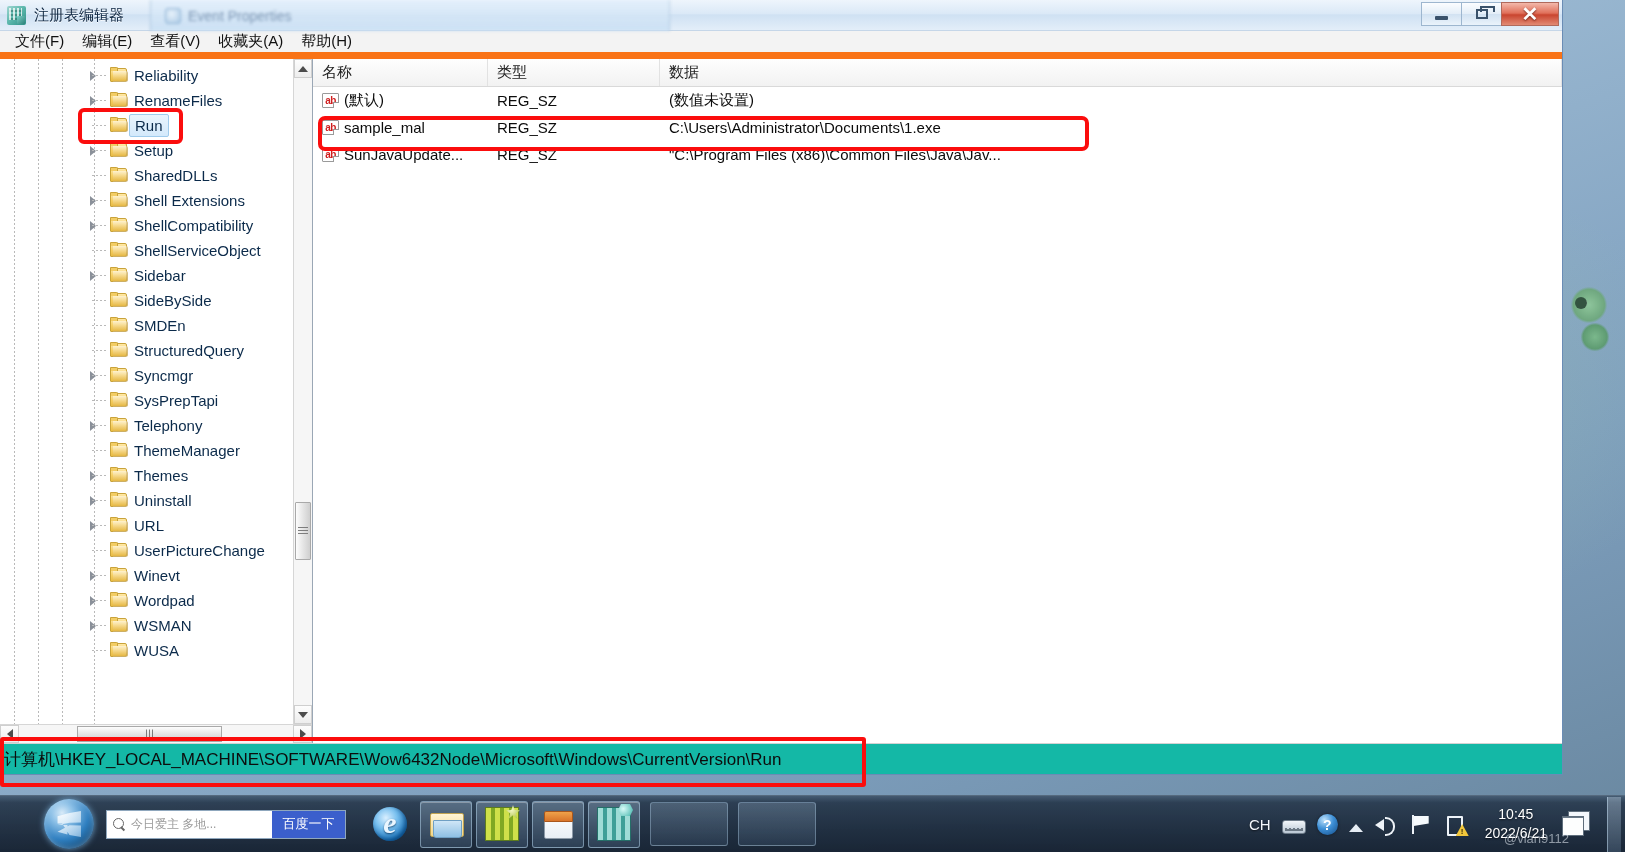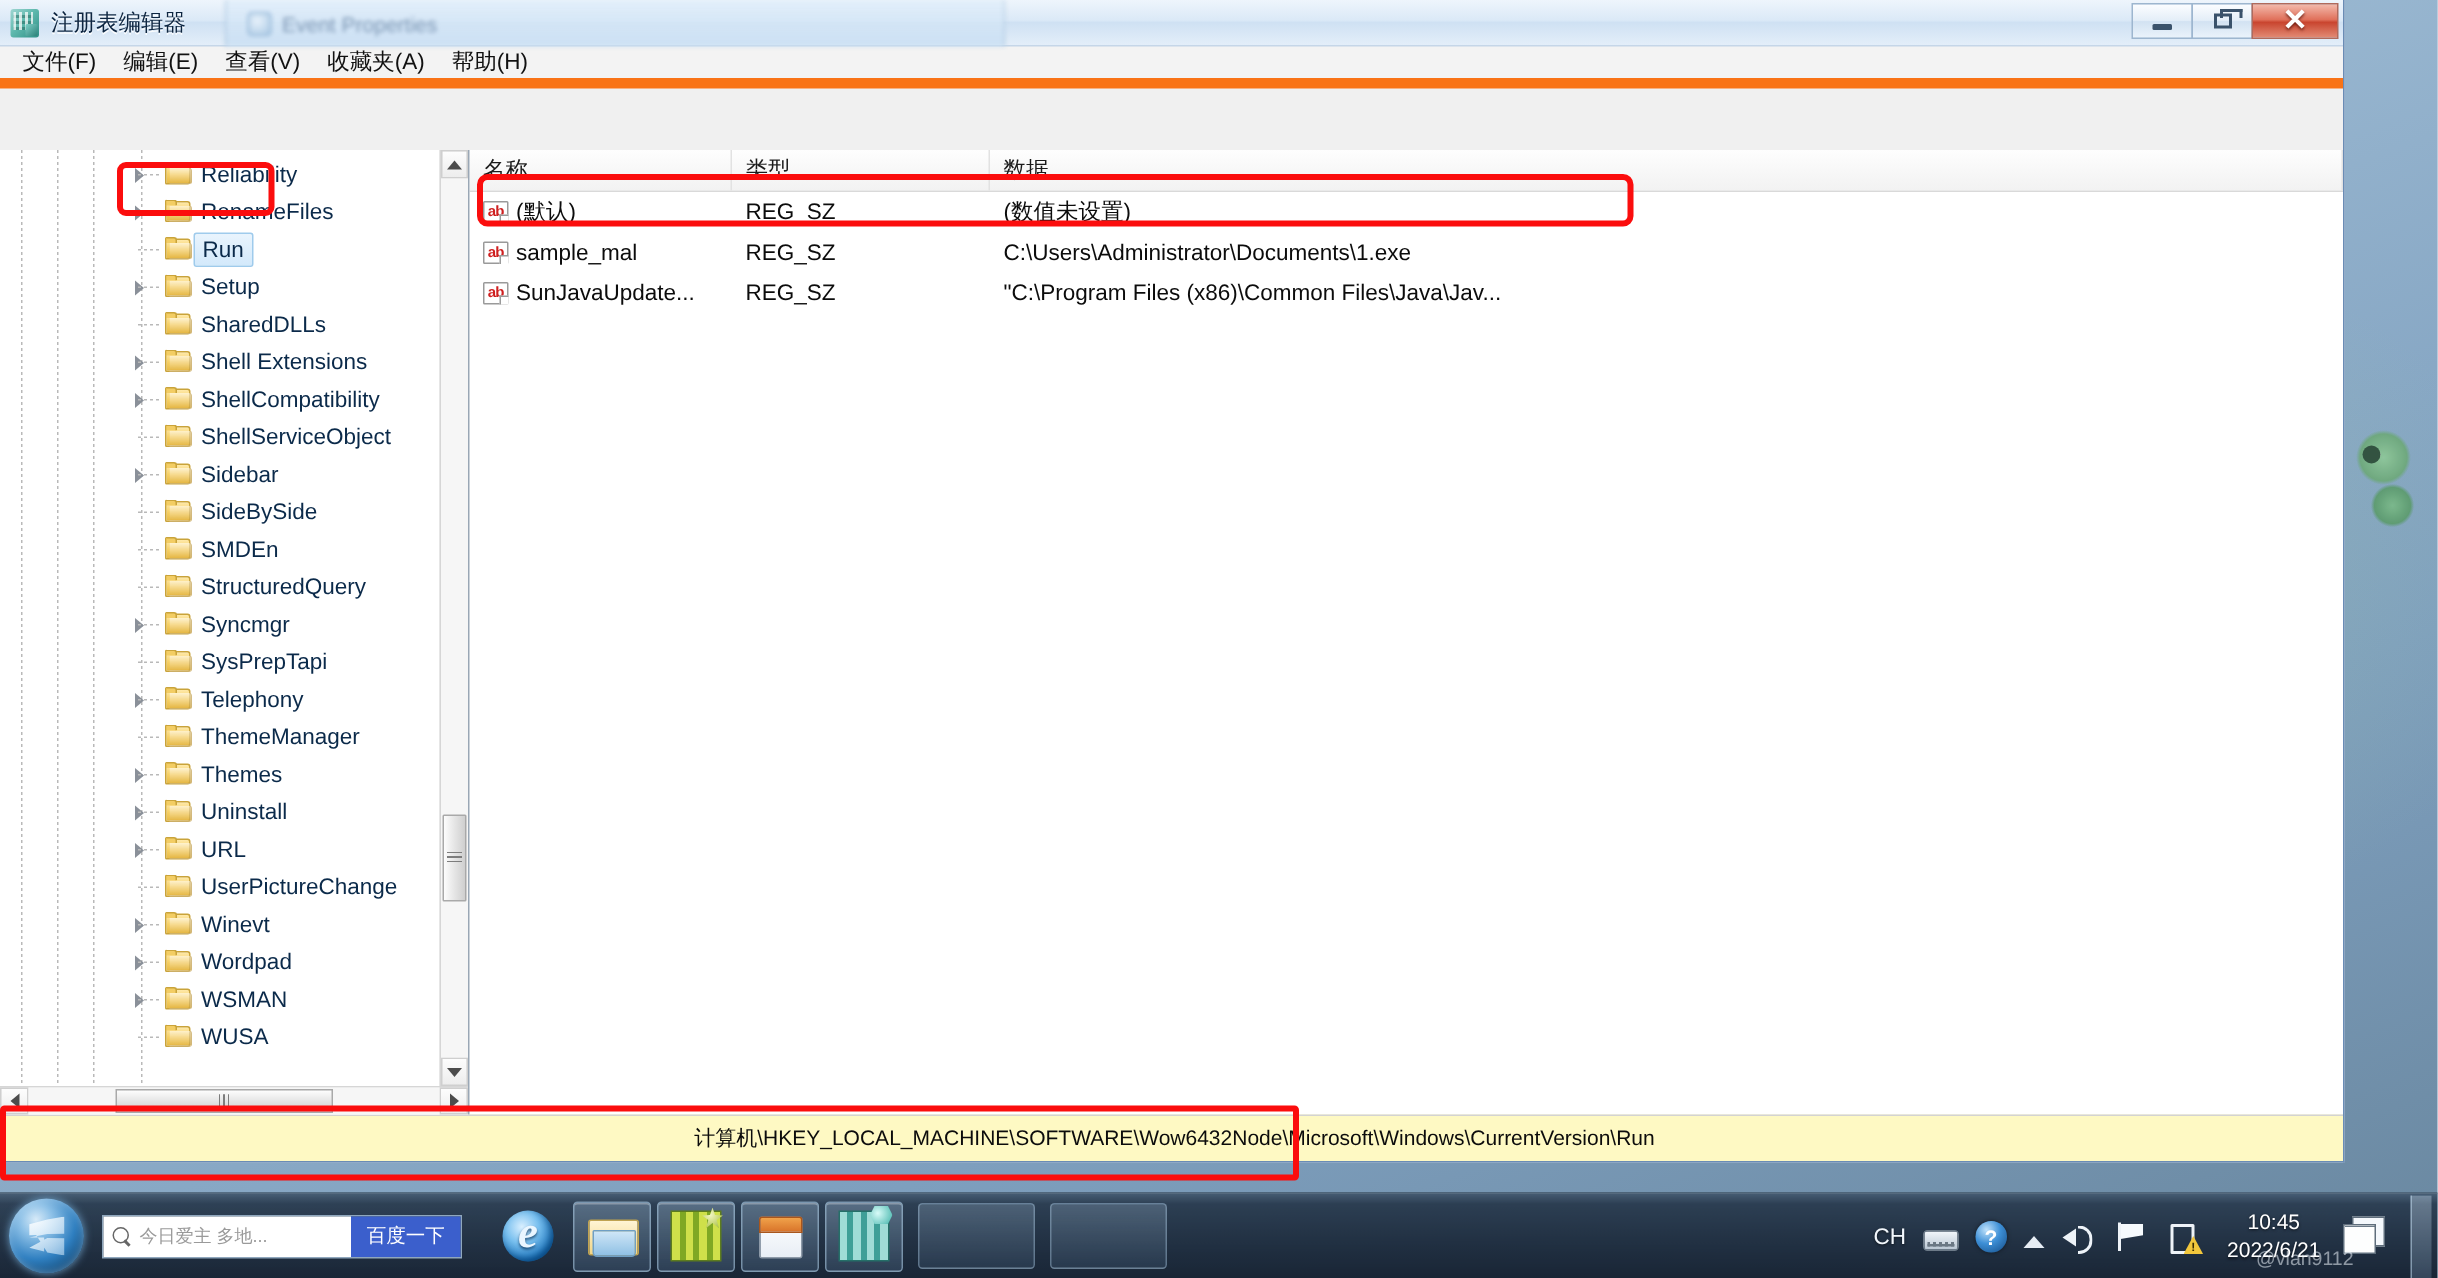--- a/index.html
+++ b/index.html
@@ -135,21 +135,21 @@
     height: 28px;
     background: #f3f3f3;
     border-bottom: 7px solid #f97316;
     display: flex; align-items: center;
     padding-left: 6px;
     font-size: 15px; color: #111;
   }
   .menu-item { padding: 3px 9px; cursor: default; white-space: nowrap; }
 
   
-  .regbody { flex: 1; display: flex; min-height: 0; background: #fff; margin-top: 41px; }
+  .regbody { flex: 1; display: flex; min-height: 0; background: #fff; }
 
   .tree-pane {
     width: 313px; flex: none;
     background: #fff;
     border-right: 1px solid #9aa7b5;
     display: flex; flex-direction: column;
     position: relative;
     min-height: 0;
   }
   .tree-scrollarea {
@@ -305,27 +305,26 @@
   .ab-icon::after {
     content:""; position:absolute; right:-1px; bottom:-1px;
     width:5px; height:5px; background:#fff;
     border-left:1px solid #9a9a9a; border-top:1px solid #9a9a9a;
     transform: rotate(0deg);
   }
 
   
   .statusbar {
     height: 31px; flex: none;
-    background: #fef9c3;
+    background: #14b8a6;
     border-top: 1px solid #d3d3d3;
     display: flex; align-items: center;
     padding-left: 4px;
-    font-size: 14px; color: #0c0c0c;
+    font-size: 17px; color: #0c0c0c;
     white-space: nowrap;
-    justify-content: center;
   }
 
   
   .annot {
     position: absolute;
     border: 4px solid #fb0d0d;
     border-radius: 3px;
     pointer-events: none;
     z-index: 50;
   }
@@ -335,20 +334,21 @@
 
   
   .taskbar {
     position: absolute; left: 0; bottom: 0; width: 1625px; height: 57px;
     background:
       linear-gradient(180deg, rgba(70,92,115,.92) 0%, rgba(44,62,82,.93) 12%, rgba(33,48,66,.95) 55%, rgba(24,36,52,.97) 100%),
       linear-gradient(90deg, #4e6880 0%, #3d5770 30%, #2d4258 60%, #44607a 100%);
     display: flex; align-items: center;
     z-index: 40;
     border-top: 1px solid rgba(160,190,215,.45);
+    padding-left: 38px;
   }
   .start-orb {
     width: 50px; height: 50px; margin-left: 6px; flex: none;
     border-radius: 50%;
     background:
       radial-gradient(circle at 36% 28%, #d7eaf8 0%, #8fc2e8 22%, #2f7fc0 55%, #10436e 85%);
     box-shadow: 0 0 6px rgba(130,190,235,.75), inset 0 0 6px rgba(255,255,255,.35);
     position: relative;
   }
   .start-orb::after {

